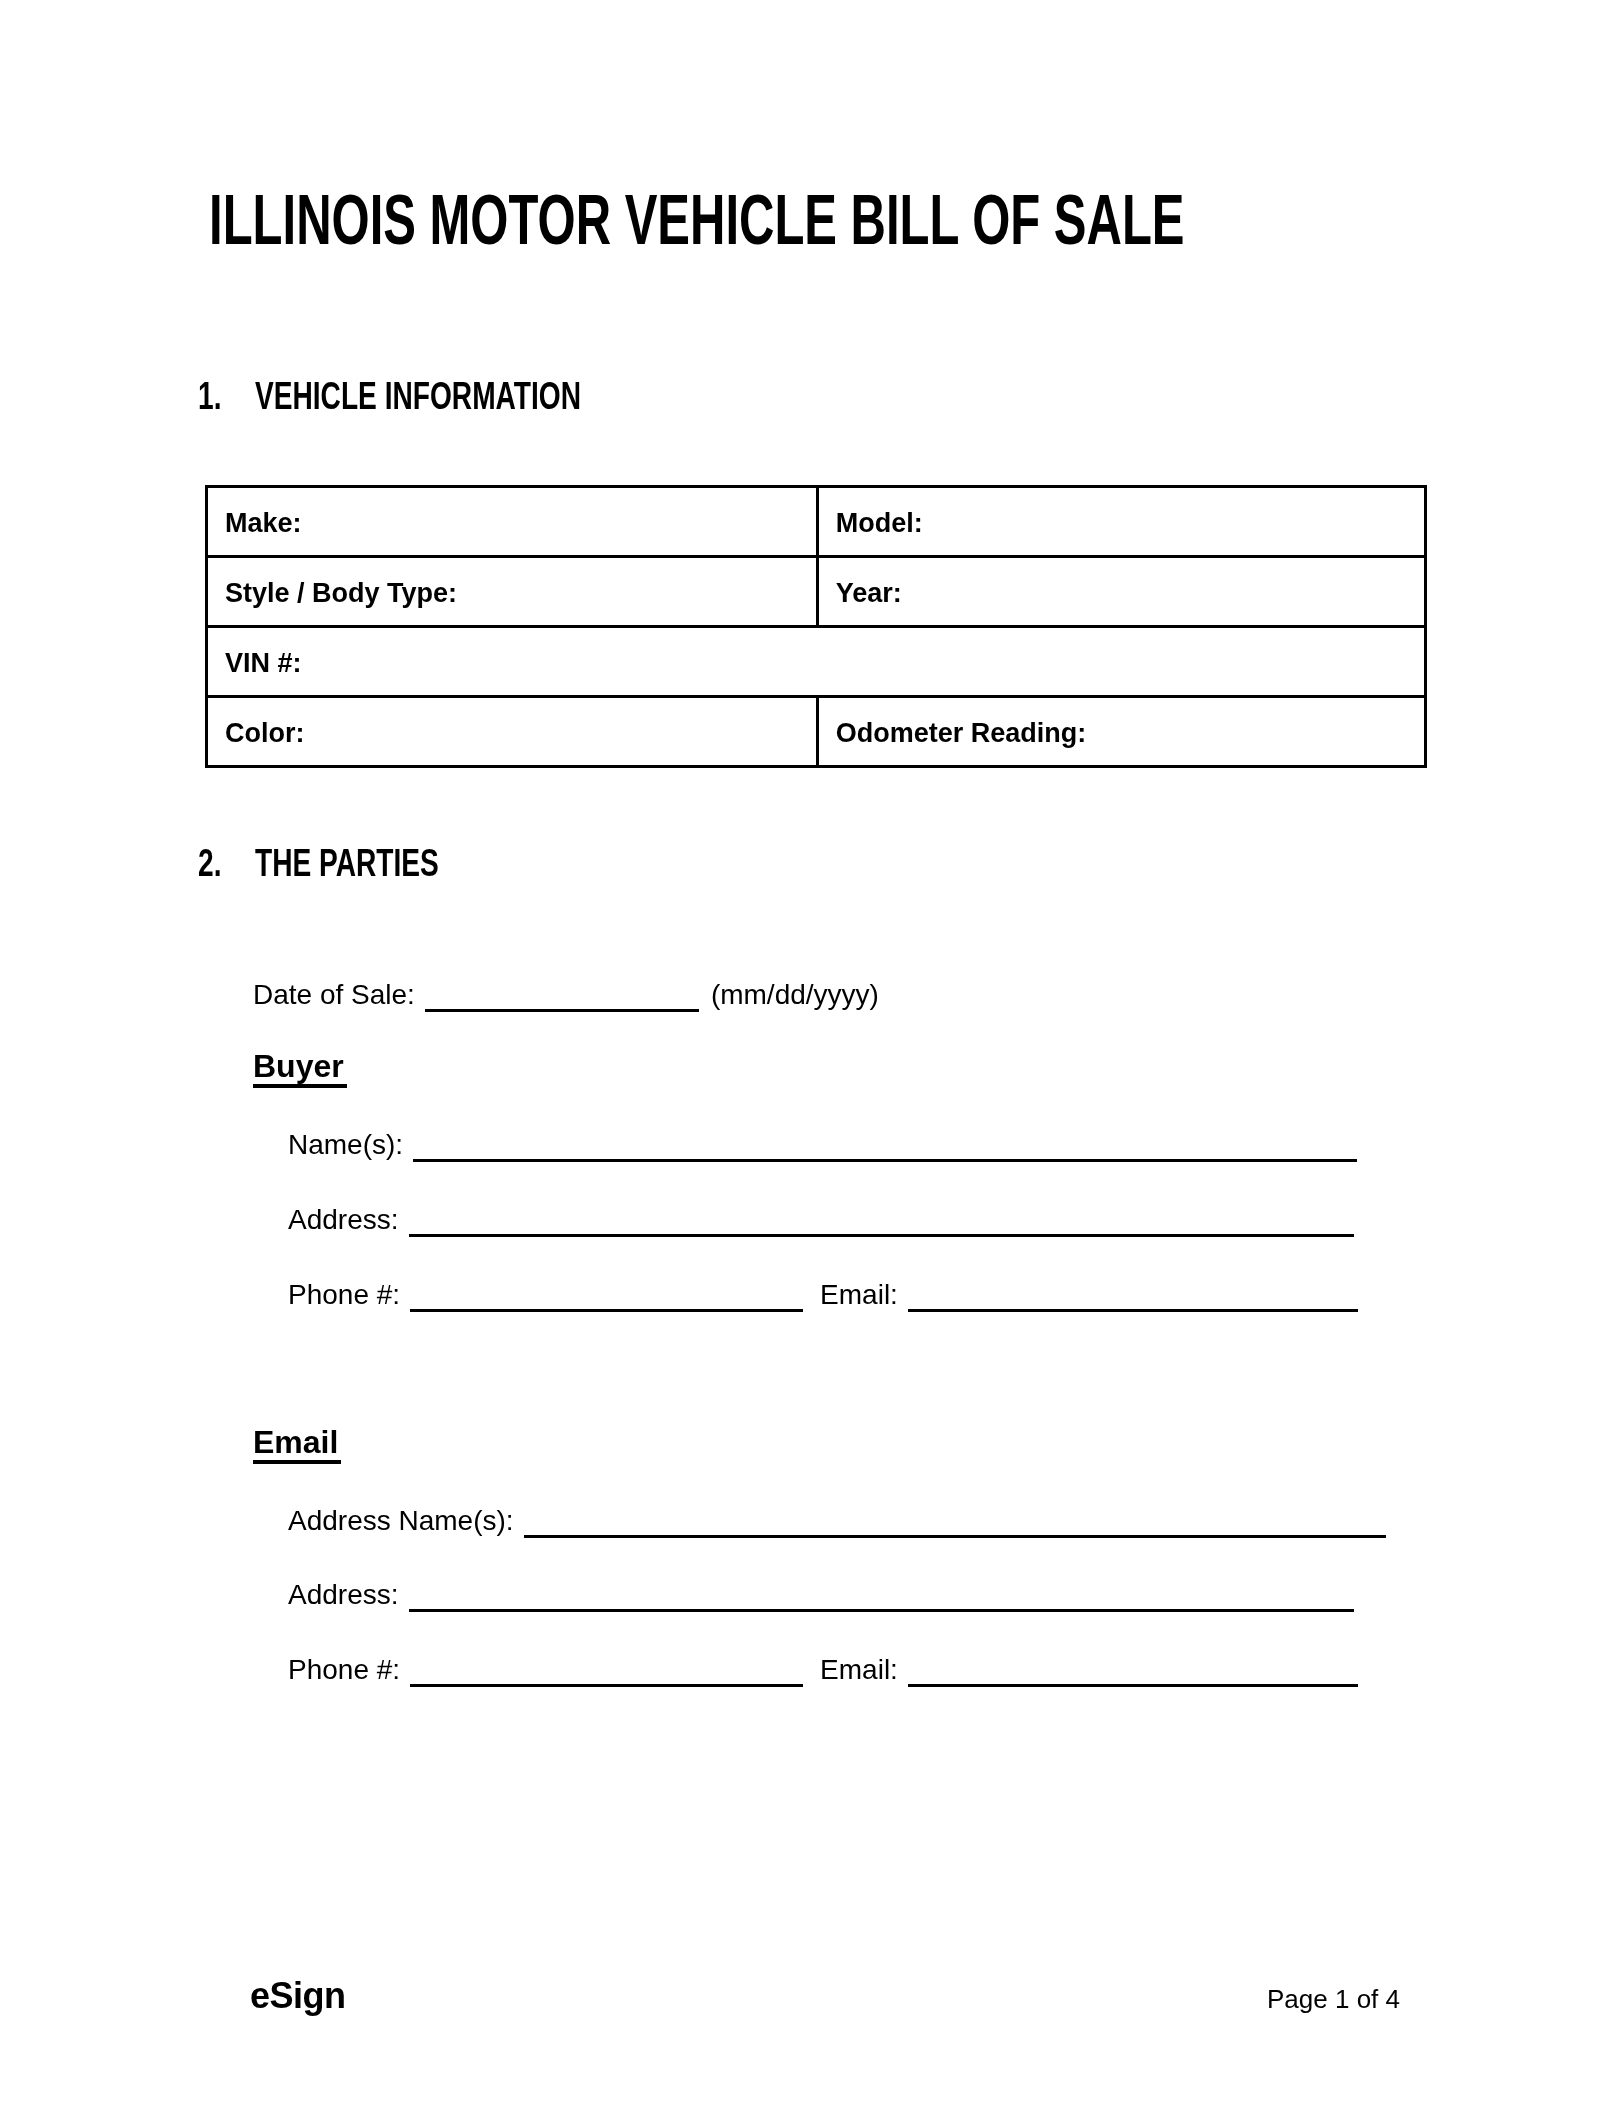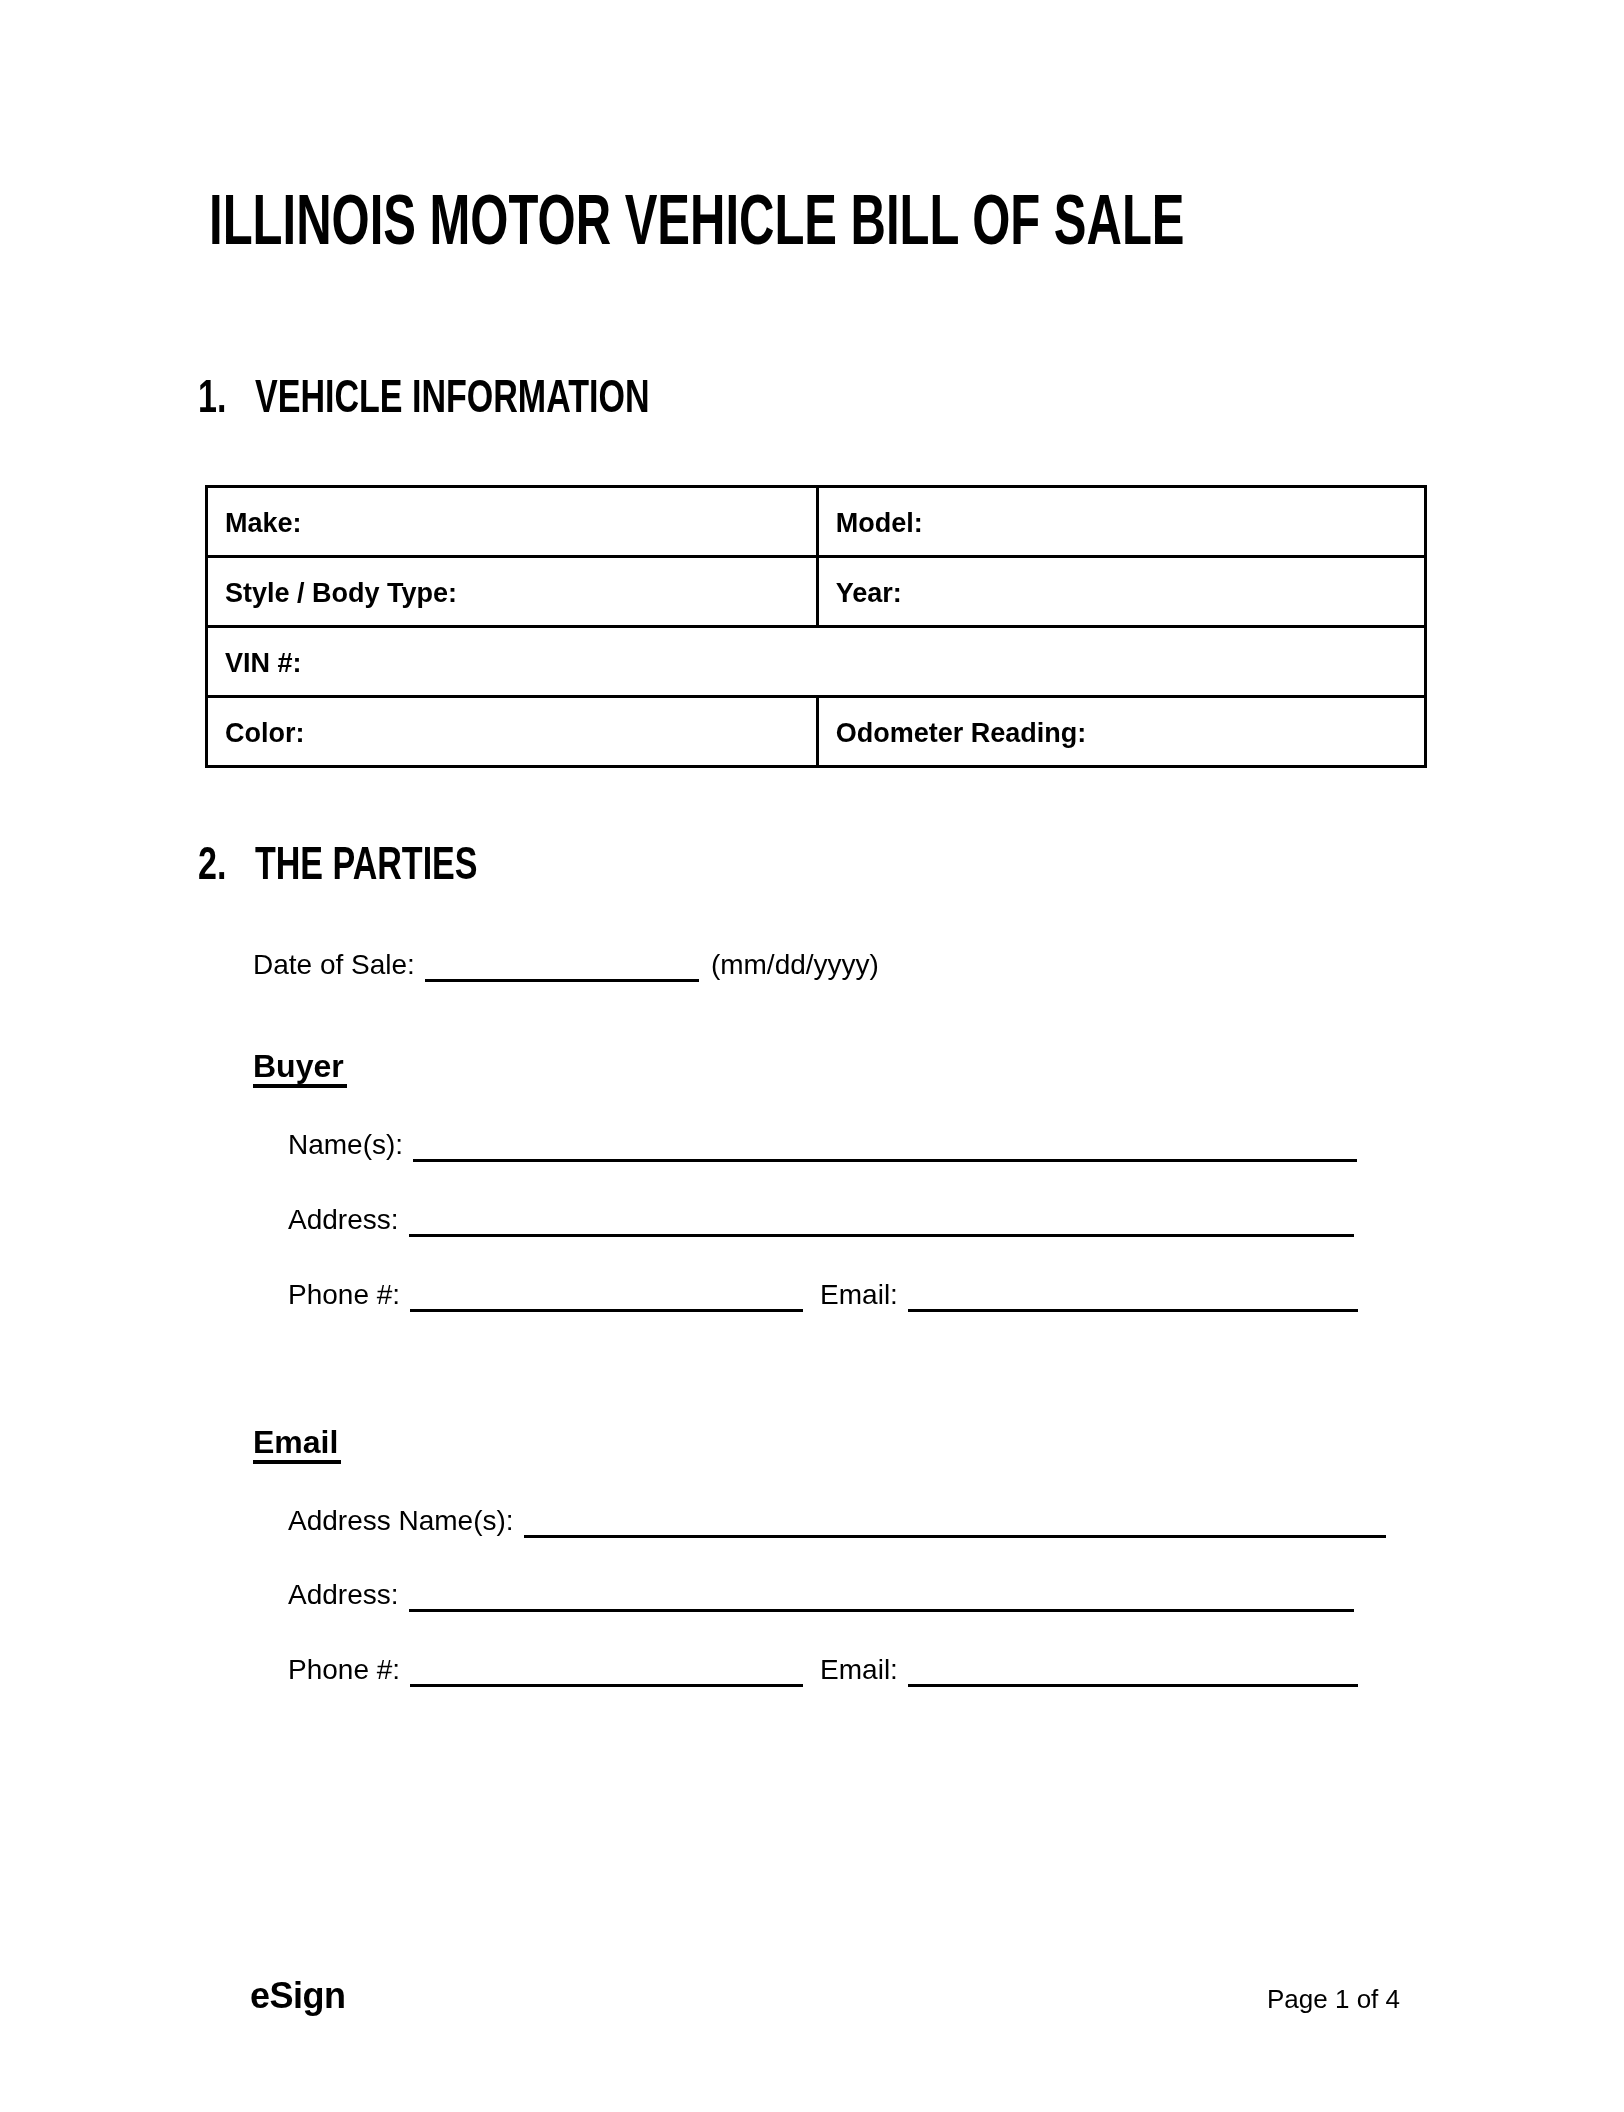--- a/index.html
+++ b/index.html
@@ -24,21 +24,21 @@
   .title-scale{
     display:inline-block;
     transform:scaleX(0.70);
     transform-origin:center;
     white-space:nowrap;
   }
   
   .sec-heading{
     position:absolute;
     left:198px;
-    font-size:46px;
+    font-size:38px;
     font-weight:700;
     line-height:46px;
     white-space:nowrap;
   }
   .h-scale{
     display:inline-block;
     transform:scaleX(0.74);
     transform-origin:0 50%;
     white-space:nowrap;
   }
@@ -146,21 +146,21 @@
     </tr>
   </tbody>
     </table>
 
   <div class="sec-heading" style="top:840px">
     <span class="h-scale">
       <span class="sec-num">2.</span><span>THE PARTIES</span>
     </span>
   </div>
 
-  <div class="row date" style="top:948px">
+  <div class="row date" style="top:978px">
     <span>Date of Sale:</span><span class="blank w274"></span><span class="hint">(mm/dd/yyyy)</span>
   </div>
 
   <div class="party-heading" style="top:1050px">
     <span class="u">Buyer</span>
   </div>
 
   <div class="row" style="top:1128px">
     <span>Name(s):</span><span class="blank w944"></span>
   </div>

